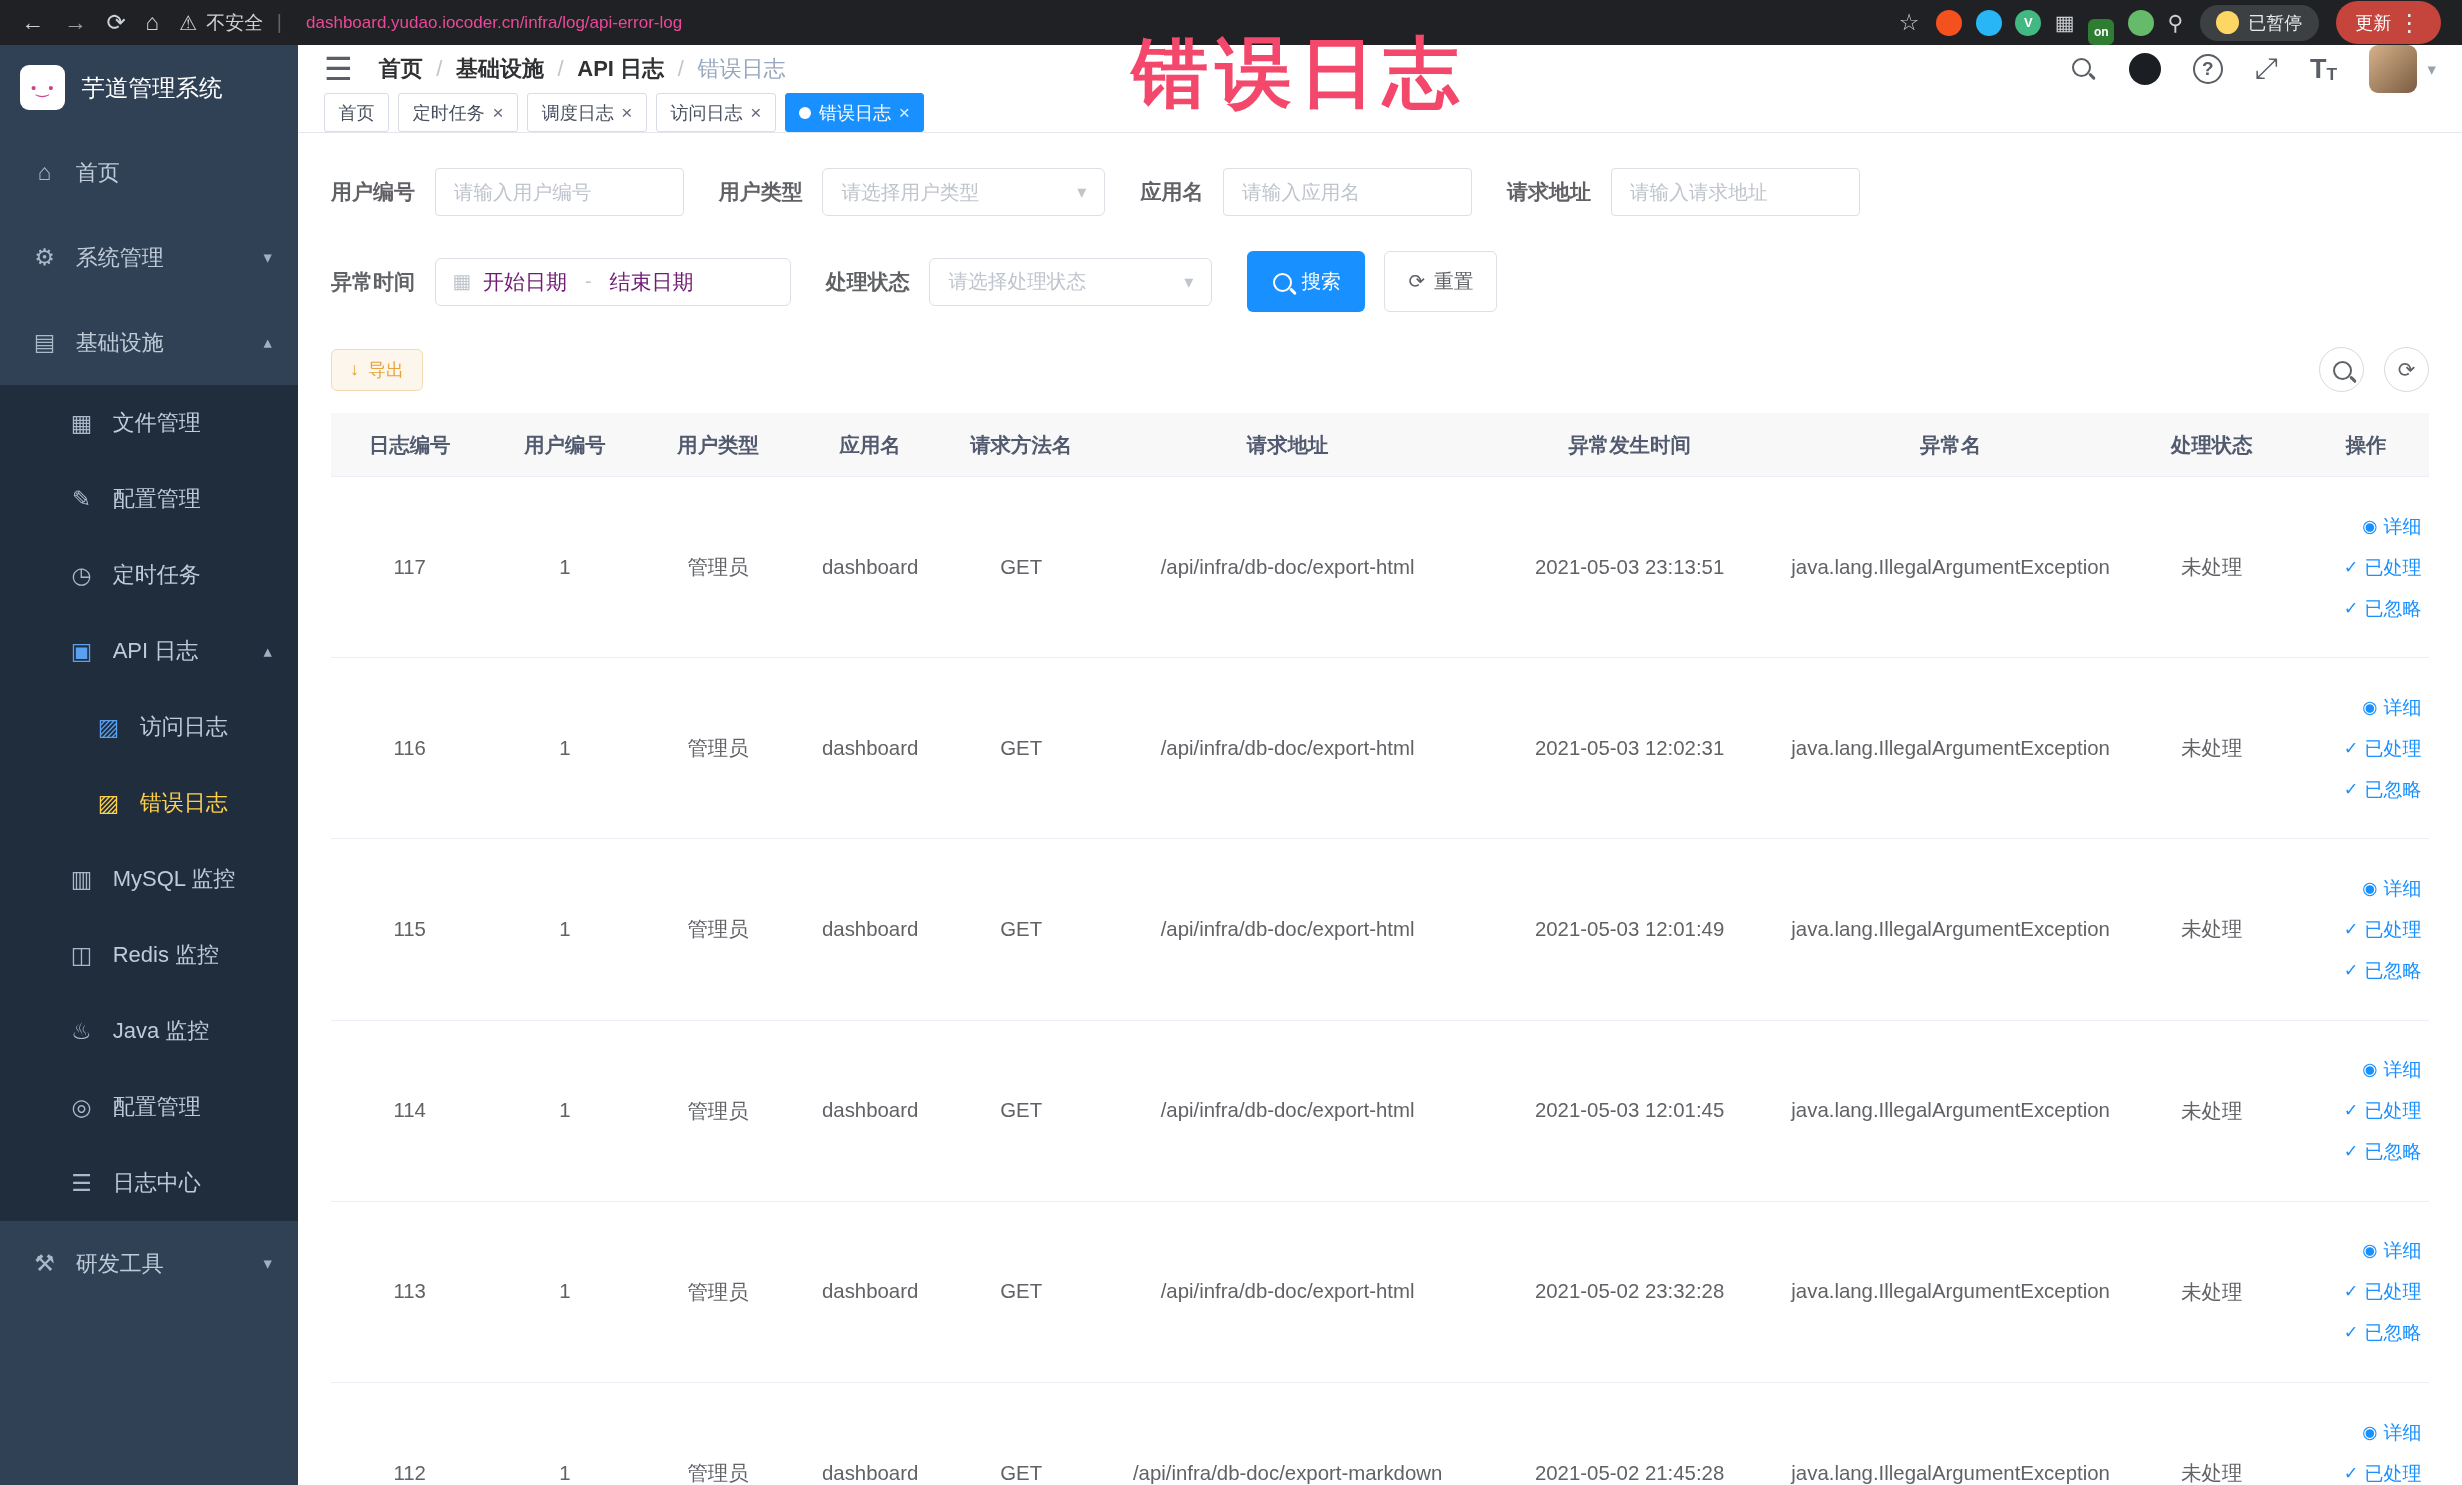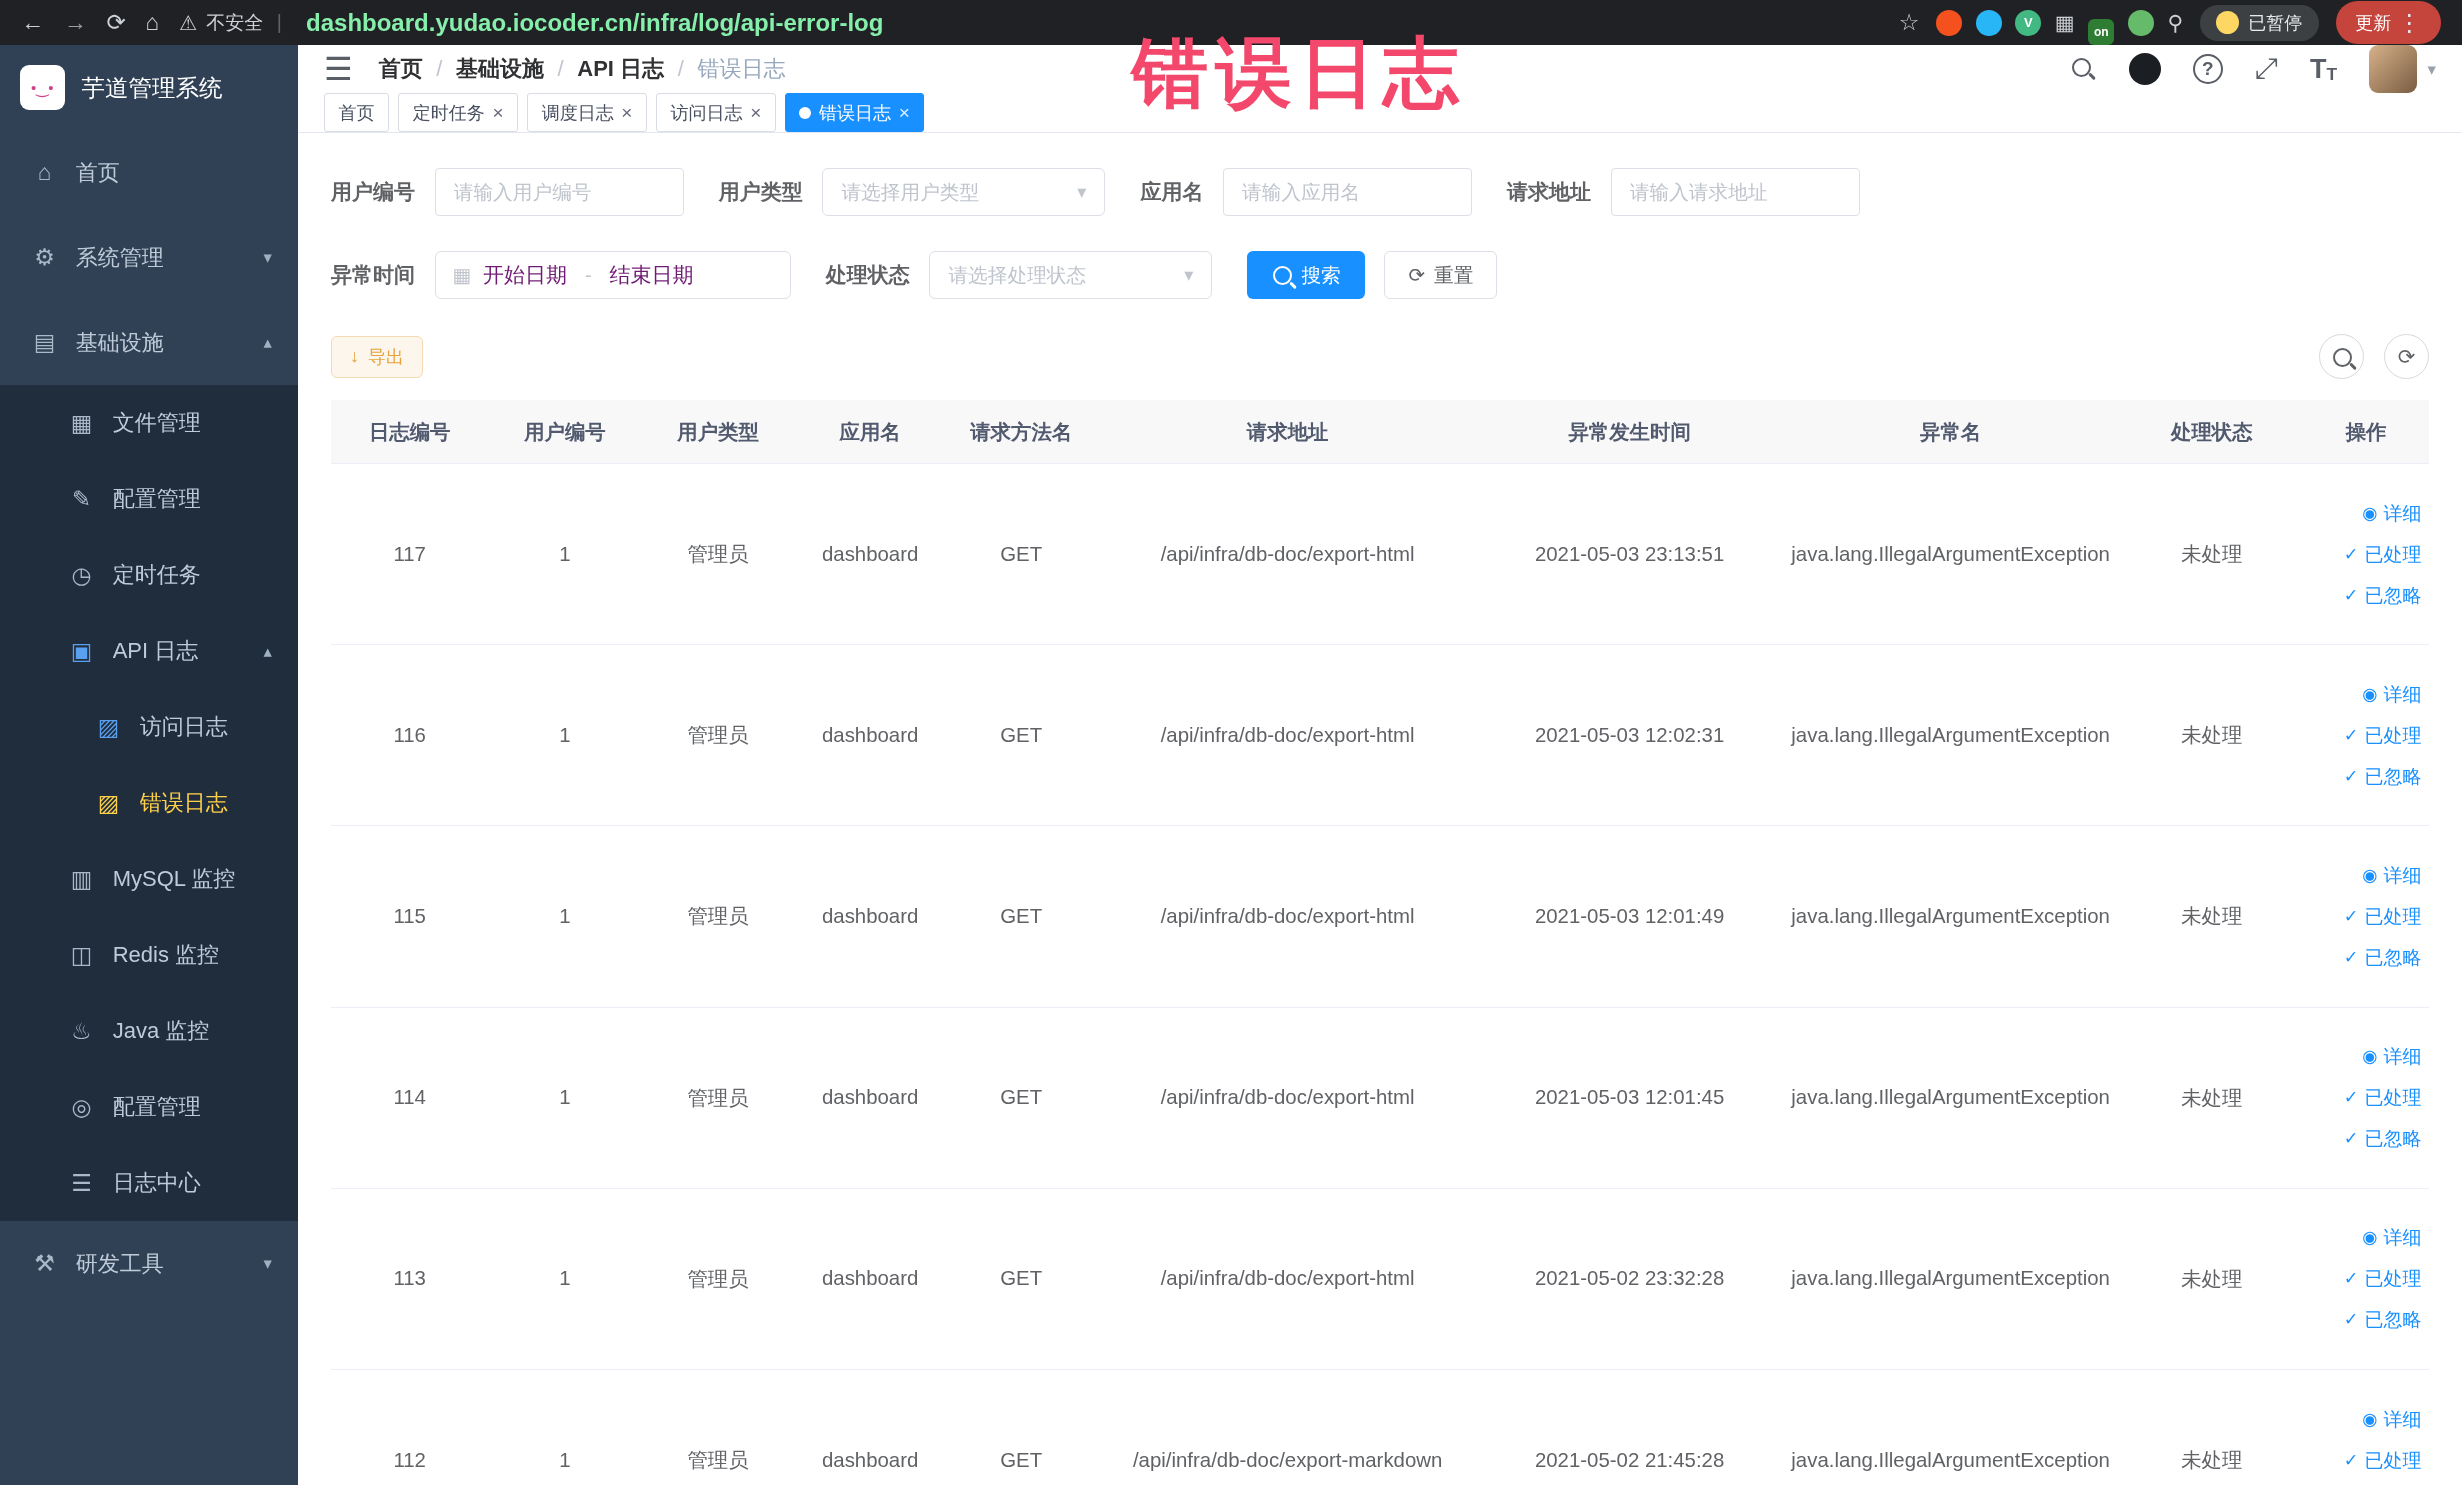--- a/index.html
+++ b/index.html
@@ -7,21 +7,21 @@
        font-family:"Liberation Sans","DejaVu Sans",sans-serif;}
 
   
   .browser-bar{height:45px;background:#202124;display:flex;align-items:center;
                padding:0 21px;gap:19.7px;color:#e8eaed;font-size:19px;box-sizing:border-box}
   .nav-ic{font-size:23px;color:#cdd1d5}
   .nav-ic.fwd{color:#9aa0a6}
   .sec{display:flex;align-items:center;gap:9px;color:#cdd1d5}
   .sec .warn{font-size:20.4px}
   .sec-sep{color:#5f6368;margin:0 4.5px;font-size:19.7px}
-  .url{color:#86efac;font-size:24px;font-weight:700}
+  .url{color:#ec4899;font-size:17px;font-weight:400}
   .bar-right{margin-left:auto;display:flex;align-items:center;gap:16.7px}
   .star{font-size:23px;color:#cdd1d5}
   .ext-dot{width:26px;height:26px;border-radius:50%;display:inline-flex;align-items:center;
            justify-content:center;font-size:13px;color:#fff;font-weight:700;box-sizing:border-box}
   .ext-dot.glyph{background:transparent!important;color:#cdd1d5;font-size:21px;width:auto}
   .ext-dot.badge{border-radius:6px;font-size:12px}
   .paused-pill{display:flex;align-items:center;gap:9px;background:#3c4043;border-radius:23px;
                padding:6px 16.7px;font-size:18px;color:#e8eaed}
   .smiley{width:23px;height:23px;border-radius:50%;background:#fdd663;display:inline-block}
   .update-pill{background:#c5443c;color:#fff;border-radius:23px;padding:7.6px 19.7px;font-size:18px;
@@ -88,21 +88,21 @@
   .text-input::placeholder{color:#bfc4cd}
   .select-box{width:283px;height:48px;border:1.5px solid #dcdfe6;border-radius:6px;display:flex;
               align-items:center;padding:0 18px;box-sizing:border-box;background:#fff}
   .select-box .ph{color:#bfc4cd;font-size:19.7px}
   .select-box .caret-down{margin-left:auto;color:#c0c4cc;font-size:18px}
   .date-box{width:356px;height:48px;border:1.5px solid #dcdfe6;border-radius:6px;display:flex;
             align-items:center;gap:12px;padding:0 16.7px;box-sizing:border-box;background:#fff}
   .date-box .cal{color:#c0c4cc;font-size:19.7px}
   .date-box .ph{color:#701a75;font-size:21px}
   .date-box .rsep{color:#bfc4cd;font-size:19.7px;margin:0 6px}
-  .btn{height:48px;display:inline-flex;align-items:center;gap:9px;border-radius:6px;font-size:19.7px;
+  .btn{height:61px;display:inline-flex;align-items:center;gap:9px;border-radius:6px;font-size:19.7px;
        padding:0 23px;border:1.5px solid transparent;box-sizing:border-box;cursor:pointer}
   .btn-primary{background:#1890ff;color:#fff}
   .btn-default{background:#fff;border-color:#dcdfe6;color:#606266;margin-left:19.7px}
   .bicon{font-size:19.7px}
 
   .toolbar{display:flex;align-items:center;margin:3px 0 21px}
   .btn-export{height:42px;display:inline-flex;align-items:center;gap:9px;background:#fdf6ec;
               border:1.5px solid #f5dab1;color:#e6a23c;border-radius:6px;font-size:18px;padding:0 18px;
               box-sizing:border-box;cursor:pointer}
   .toolbar-right{margin-left:auto;display:flex;gap:19.7px}

